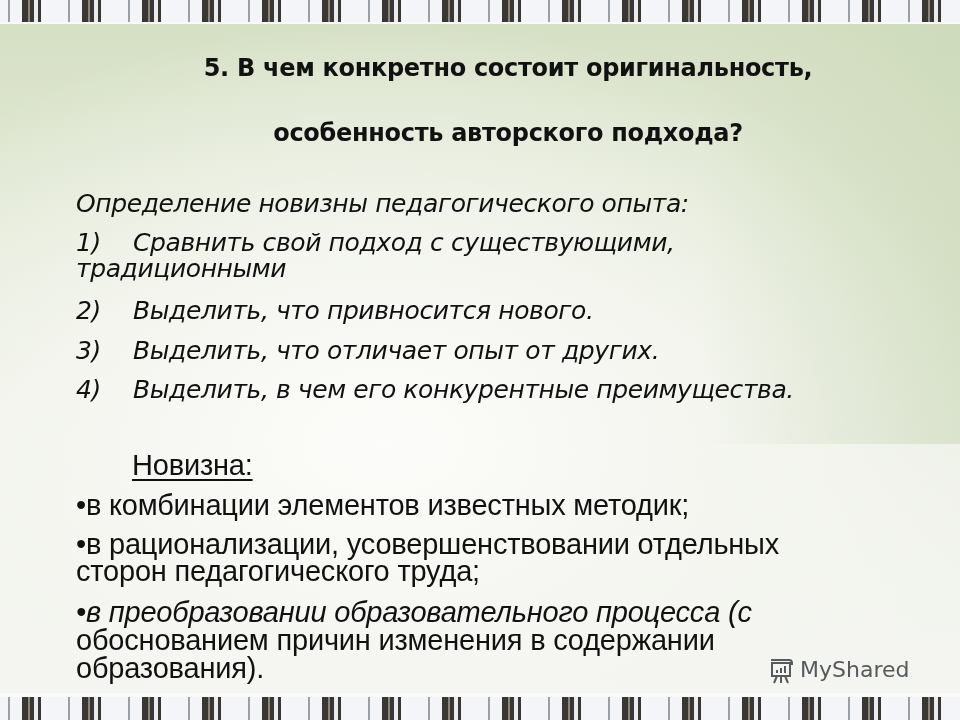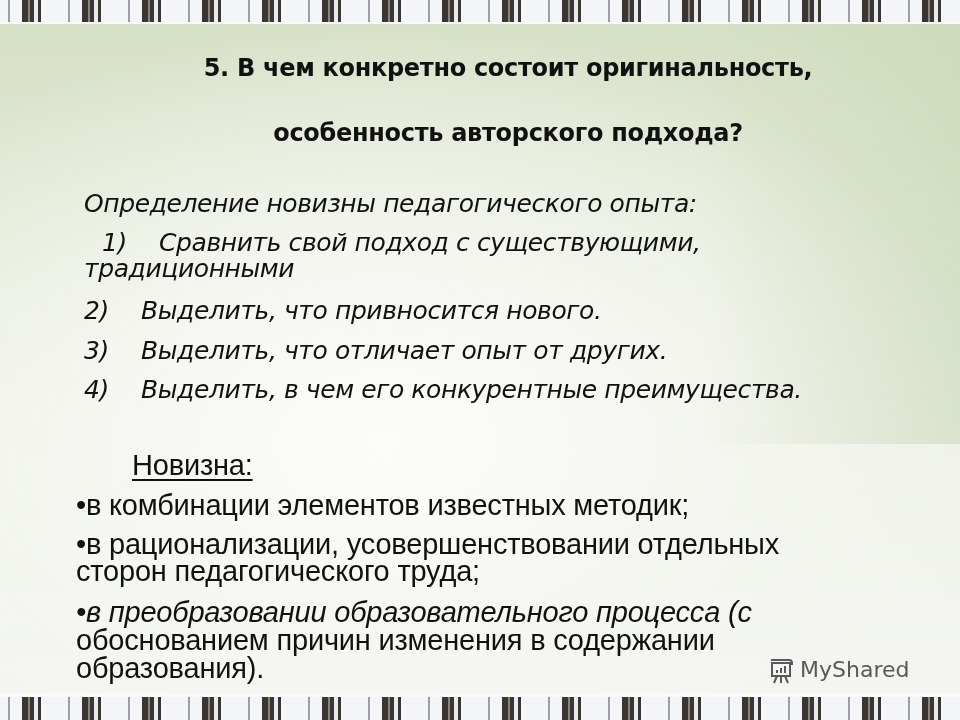--- a/index.html
+++ b/index.html
@@ -38,21 +38,21 @@
     pointer-events:none;
   }
   .title {
     position:absolute; left:0; width:960px; text-align:center;
     font-family:"DejaVu Sans", sans-serif; font-weight:bold;
     font-size:24px; letter-spacing:-0.3px; color:#111;padding-left:28px;
   }
   .t1 { top:54px; }
   .t2 { top:119px; }
   .it {
-    position:absolute; left:84px; font-style:italic;
+    position:absolute; left:76px; font-style:italic;
     font-family:"DejaVu Sans", sans-serif; font-size:25px; color:#111;
     letter-spacing:-0.4px; line-height:25px; z-index:2;
   }
   .num { display:inline-block; width:57px; font-style:italic; }
   .plain {
     position:absolute; left:76px; font-family:"Liberation Sans", sans-serif;
     font-size:29px; color:#111; line-height:26px; z-index:2; letter-spacing:-0.2px;
   }
   .novizna { left:132px; text-decoration:underline; text-underline-offset:4px; }
   .watermark {
@@ -67,21 +67,21 @@
 <div class="barcode-strip barcode-top"></div>
 <div class="white-band" style="top:22px;height:2px;"></div>
 
 <div class="slide"></div>
 
 <div class="title t1">5. В чем конкретно состоит оригинальность,</div>
 <div class="title t2">особенность авторского подхода?</div>
 
 <div class="it" style="top:191px;">Определение новизны педагогического опыта:</div>
 
-<div class="it" style="top:230px;margin-left:18px;">
+<div class="it" style="top:230px;">
   <span class="num">1)</span><span>Сравнить свой подход с существующими,</span>
 </div>
 <div class="it" style="top:256px;">традиционными</div>
 
 <div class="it" style="top:298px;">
   <span class="num">2)</span><span>Выделить, что привносится нового.</span>
 </div>
 <div class="it" style="top:338px;">
   <span class="num">3)</span><span>Выделить, что отличает опыт от других.</span>
 </div>

